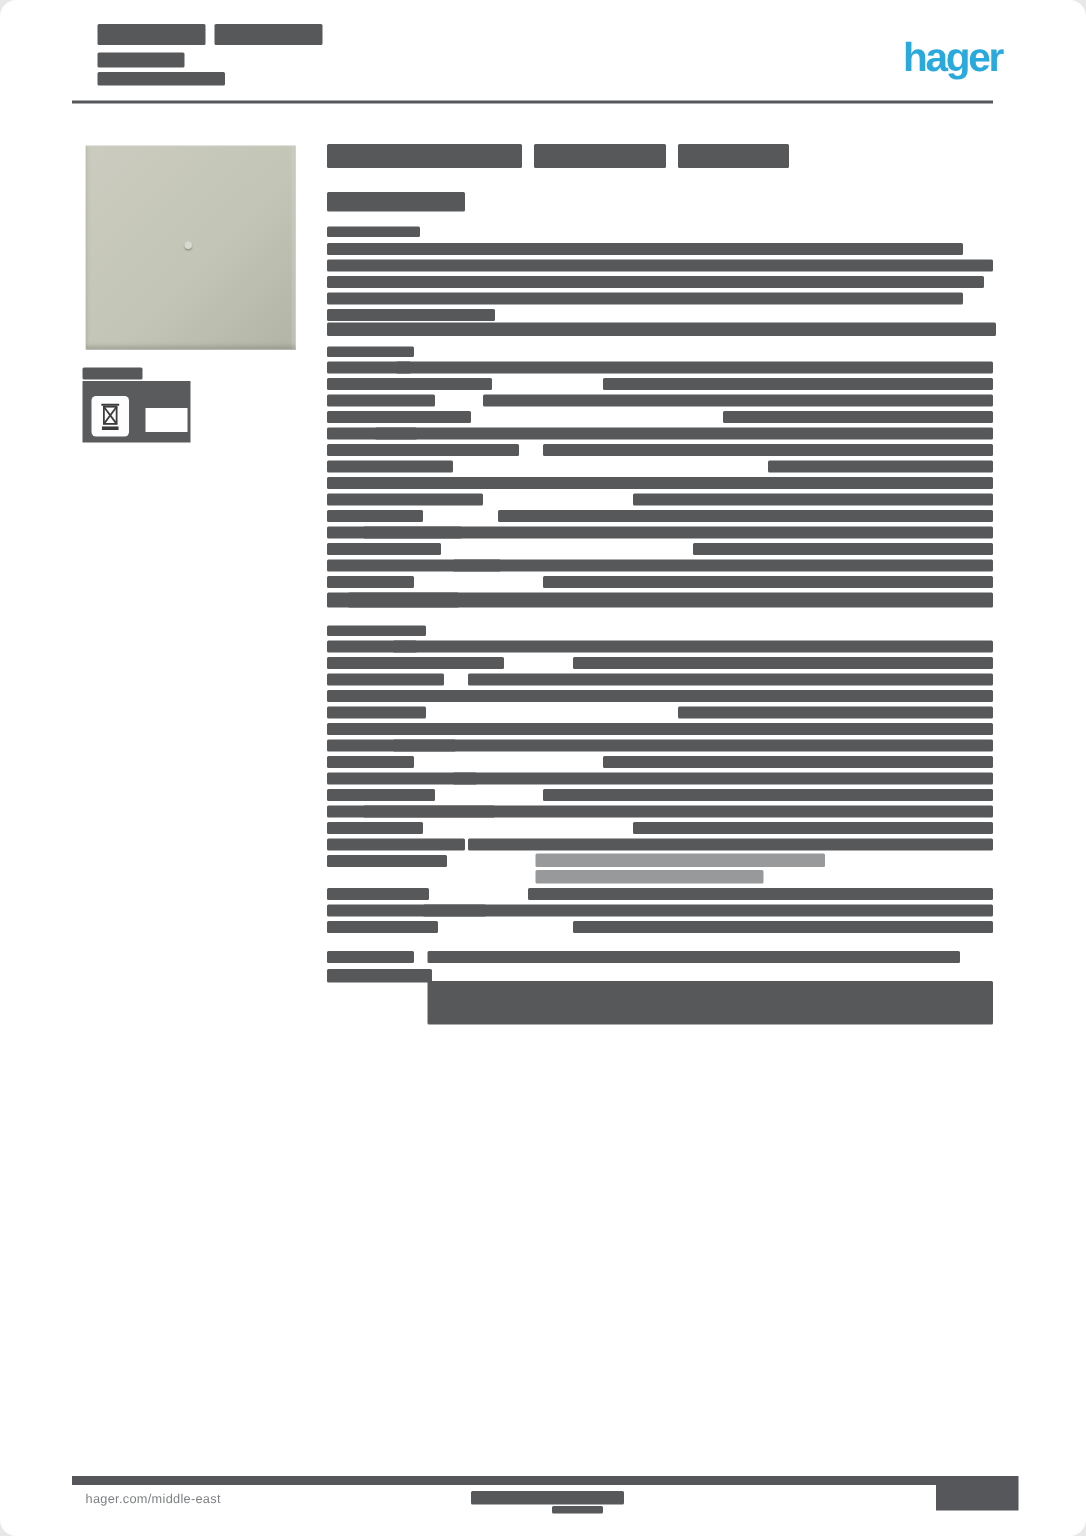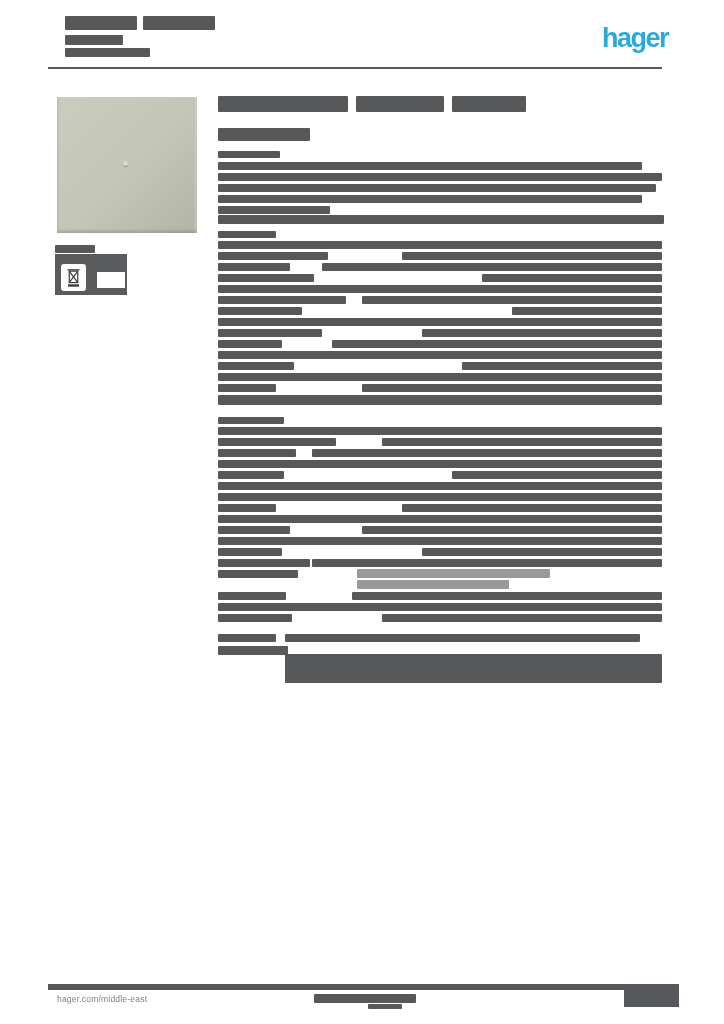--- a/index.html
+++ b/index.html
@@ -1,18 +1,18 @@
 <!DOCTYPE html>
 <html><head>
 <meta charset="utf-8">
 <style>
   html,body{margin:0;padding:0;background:#e8e8e8;}
   .page{
     position:relative;width:724px;height:1024px;background:#ffffff;
-    overflow:hidden;font-family:"Liberation Sans",sans-serif;
+    overflow:hidden;font-family:"Liberation Sans",sans-serif;border-radius:11px;
   }
   .layer{position:absolute;left:0;top:0;width:724px;height:1024px;pointer-events:none;}
   .bar{position:absolute;background:#56585a;border-radius:1px;}
   .bar.light{background:#97999b;}
   
   .logo{
     position:absolute;left:584px;top:22px;width:84px;height:34px;
     color:#29a9dc;font-weight:bold;font-size:27px;letter-spacing:-1.5px;
     filter:blur(0.5px);line-height:32px;text-align:right;
   }

